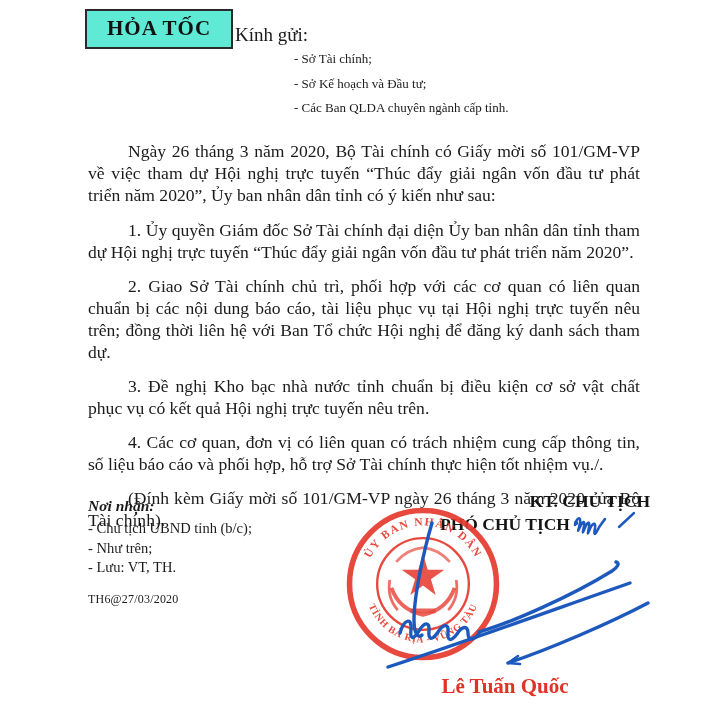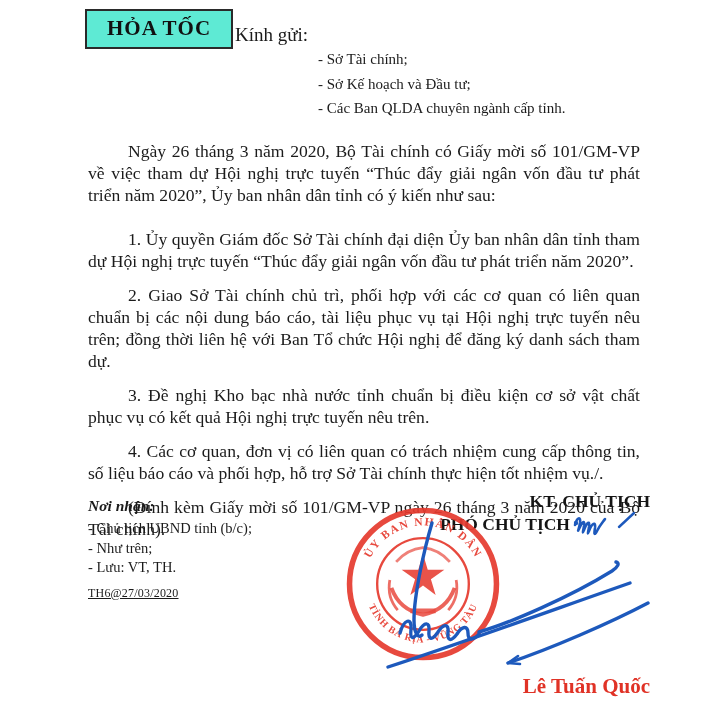--- a/index.html
+++ b/index.html
@@ -25,58 +25,56 @@
     background: #5eead4;
   }
   .salutation {
     position: absolute;
     left: 235px; top: 24px;
     font-size: 19px;
   }
   .recipients {
     position: absolute;
     left: 294px; top: 47px;
-    font-size: 15px;
+    font-size: 13px;
     line-height: 24.5px;
     list-style: none;
-    margin-left: 24px;
   }
   .body-text {
     position: absolute;
     left: 88px; top: 140px;
     width: 552px;
   }
   .body-text p {
     font-size: 17.6px;
     line-height: 22px;
     text-align: justify;
     text-indent: 40px;
-    margin-bottom: 22px;
+    margin-bottom: 13px;
   }
   .body-text p.spaced { margin-bottom: 12px; }
   .footer-left {
     position: absolute;
     left: 88px; top: 497px;
   }
   .noi-nhan-label {
     font-size: 15.5px;
     font-weight: bold;
     font-style: italic;
     margin-bottom: 4px;
   }
   .noi-nhan-list {
     list-style: none;
     font-size: 14.5px;
     line-height: 19.5px;
   }
   .ref-code {
     font-size: 12px;
-    margin-top: 8px;
+    margin-top: 14px;
     letter-spacing: 0.2px;
-    text-decoration: underline;
   }
   .sign-block {
     position: absolute;
     left: 360px; top: 490px;
     width: 290px;
     text-align: center;
   }
   .sign-title {
     font-size: 17.5px;
     font-weight: bold;
@@ -99,21 +97,21 @@
   .signature-wrap {
     position: absolute;
     left: 380px; top: 515px;
     width: 290px; height: 165px;
     pointer-events: none;
   }
   .signer-name {
     position: absolute;
     left: 360px; top: 674px;
     width: 290px;
-    text-align: right;
+    text-align: center;
     font-size: 21px;
     font-weight: bold;
   }
 </style>
 </head>
 <body>
 
 <div class="page">
 
   <div class="hoa-toc">

